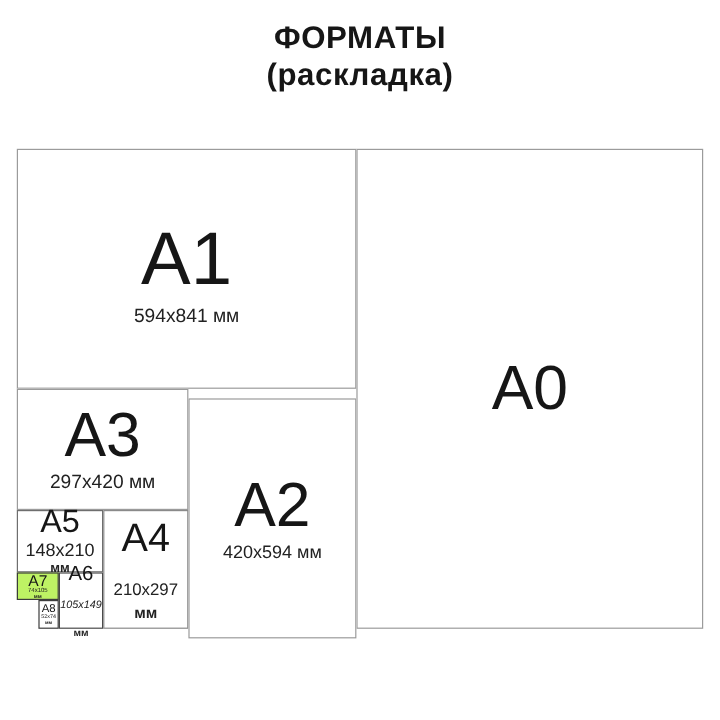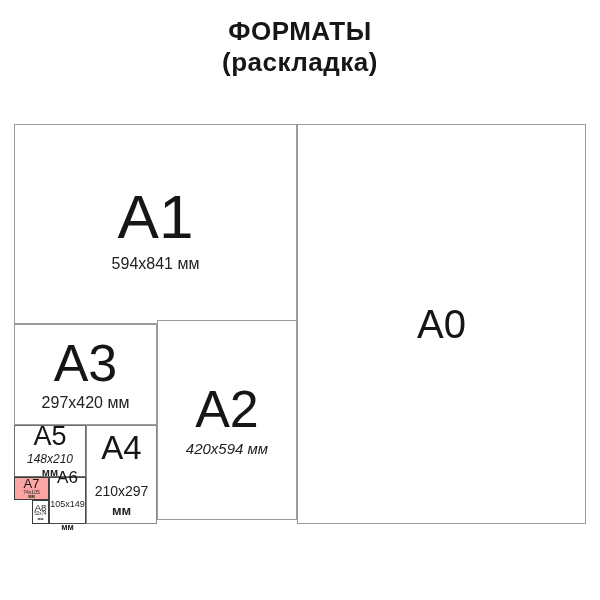--- a/index.html
+++ b/index.html
@@ -52,49 +52,49 @@
     background: #ffffff;
   }
   .big   { line-height: 1; font-weight: 400; color: #161616; }
   .dims  { color: #222222; }
   .dims2 { font-weight: bold; color: #222222; }
 
   
   #box-a1 { left: 0;     top: 0;     width: 283px; height: 200px; }
   #box-a0 { left: 283px; top: 0;     width: 289px; height: 400px; }
   #box-a3 { left: 0;     top: 200px; width: 143px; height: 101px; }
-  #box-a2 { left: 143px; top: 196px; width: 140px; height: 200px; }
+  #box-a2 { left: 143px; top: 208px; width: 140px; height: 200px; }
   #box-a5 { left: 0;     top: 301px; width: 72px;  height: 52px;  border-color: #6e6e6e; }
   #box-a4 { left: 72px;  top: 301px; width: 71px;  height: 99px;  border-color: #8a8a8a; }
   #box-a6 { left: 35px;  top: 353px; width: 37px;  height: 47px;  border-color: #4a4a4a; gap: 12px; }
   #box-a7 { left: 0;     top: 353px; width: 35px;  height: 23px;  border-color: #3c3c3c; z-index: 3; }
   #box-a8 { left: 18px;  top: 376px; width: 17px;  height: 24px;  border-color: #3c3c3c; z-index: 2; }
 
   #box-a1 .big  { font-size: 62px; padding-top: 10px; }
   #box-a1 .dims { font-size: 16px; margin-top: 7px; }
 
-  #box-a0 .big  { font-size: 40px; }
+  #box-a0 .big  { font-size: 52px; }
   #box-a0 .dims { font-size: 16px; margin-top: 7px; }
 
   #box-a3 .big  { font-size: 52px; }
   #box-a3 .dims { font-size: 16px; margin-top: 5px; }
 
   #box-a2 .big  { font-size: 52px; }
-  #box-a2 .dims { font-size: 15px; margin-top: 5px; font-style: italic; }
+  #box-a2 .dims { font-size: 15px; margin-top: 5px; }
 
   #box-a5 .big  { font-size: 27px; }
-  #box-a5 .dims { font-size: 12px; margin-top: 2px; line-height: 1.2; font-style: italic; }
+  #box-a5 .dims { font-size: 15px; margin-top: 2px; line-height: 1.2; }
   #box-a5 .dims2 { font-size: 11px; line-height: 1.2; }
 
   #box-a4 .big  { font-size: 33px; }
   #box-a4 .dims { font-size: 14px; margin-top: 19px; line-height: 1.2; }
   #box-a4 .dims2 { font-size: 13px; margin-top: 4px; line-height: 1.1; }
 
   #box-a6 .big  { font-size: 17px; }
-  #box-a6 .dims { font-size: 9px; margin-top: 1px; line-height: 1.15; }
+  #box-a6 .dims { font-size: 9px; margin-top: 1px; line-height: 1.15; font-style: italic; }
   #box-a6 .dims2 { font-size: 8.5px; line-height: 1.2; }
 
   #box-a7 .big  { font-size: 13px; }
   #box-a7 .dims { font-size: 5px; line-height: 1.1; }
   #box-a7 .dims2 { font-size: 4.5px; line-height: 1.1; }
 
   #box-a8 .big  { font-size: 9.5px; }
   #box-a8 .dims { font-size: 4.5px; line-height: 1.1; }
   #box-a8 .dims2 { font-size: 4px; line-height: 1.1; }
 </style>
@@ -140,21 +140,21 @@
       <div class="dims">210x297</div>
       <div class="dims2">мм</div>
     </div>
 
     <div class="box" id="box-a6">
       <div class="big">A6</div>
       <div class="dims">105x149</div>
       <div class="dims2">мм</div>
     </div>
 
-    <div class="box" id="box-a7" style="background: #fca5a5;">
+    <div class="box" id="box-a7" style="background: #bef264;">
       <div class="big">A7</div>
       <div class="dims">74x105</div>
       <div class="dims2">мм</div>
     </div>
 
     <div class="box" id="box-a8">
       <div class="big">A8</div>
       <div class="dims">52x74</div>
       <div class="dims2">мм</div>
     </div>

